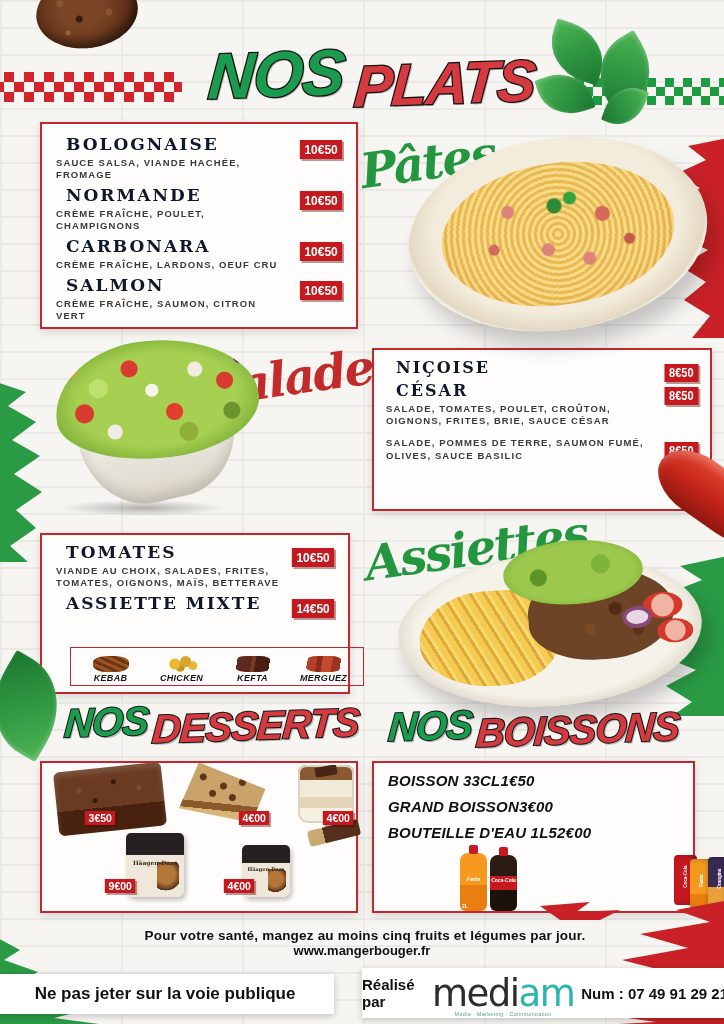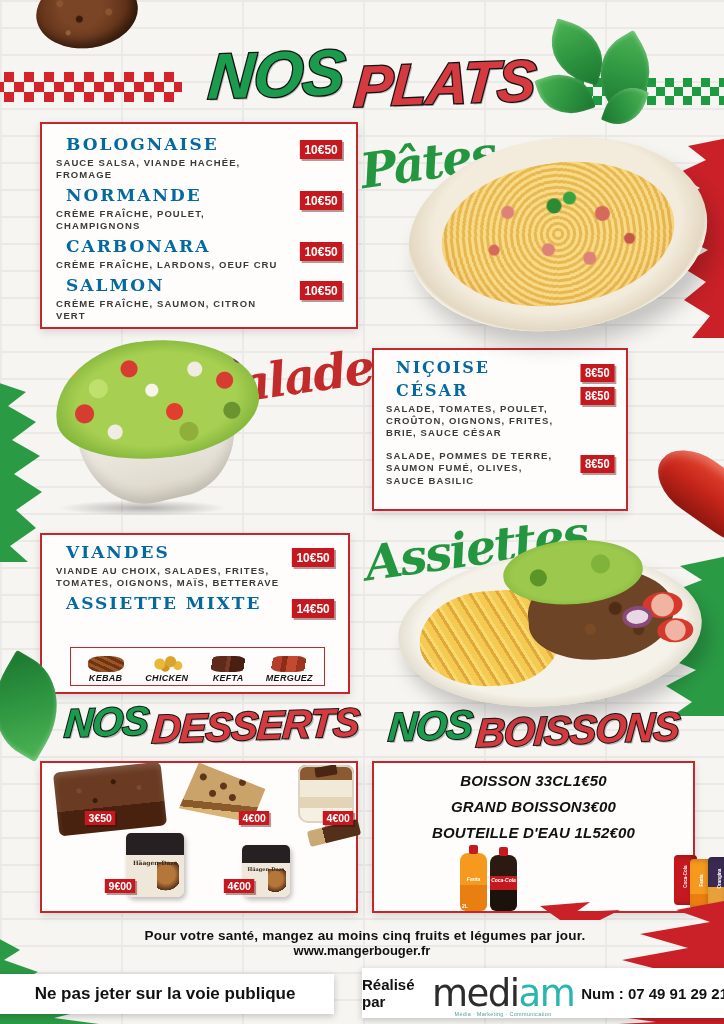--- a/index.html
+++ b/index.html
@@ -61,35 +61,35 @@
   .script-title { position:absolute; font-family:"DejaVu Serif", serif; font-style:italic; font-weight:bold;
     transform:rotate(-8deg); letter-spacing:-2px; white-space:nowrap; }
   .script-pates    { left:360px; top:134px; font-size:48px; color:#23963f; }
   .script-salades  { left:206px; top:348px; font-size:48px; color:#c32b2b; }
   .script-assiettes{ left:364px; top:520px; font-size:48px; color:#23963f; }
 
   
   .menu-box { position:absolute; background:#fffdfb; border:2px solid #c1272d;
     box-shadow:0 3px 9px rgba(0,0,0,.13); }
   .box-pates    { left:40px; top:122px; width:318px; height:207px; padding:11px 10px 6px 14px; }
-  .box-salades  { left:372px; top:348px; width:256px; height:163px; padding:9px 8px 6px 12px; }
+  .box-salades  { left:372px; top:348px; width:340px; height:163px; padding:9px 8px 6px 12px; }
   .box-assiette { left:40px; top:533px; width:310px; height:161px; padding:8px 10px 6px 14px; }
 
   .menu-item { position:relative; margin-bottom:5px; padding-right:58px; }
   .mi-name { font-family:"DejaVu Serif", serif; font-weight:bold; font-size:17px;
-    color:#0369a1; letter-spacing:2px; margin-left:10px; line-height:1.15; }
+    color:#0f172a; letter-spacing:2px; margin-left:10px; line-height:1.15; }
   .mi-desc { font-size:9.5px; font-weight:bold; color:#3a3a3a; letter-spacing:1.1px;
     line-height:1.3; margin-top:2px; }
   .badge { position:absolute; right:2px; top:5px; background:#c6191f; color:#fff;
     font-size:13px; font-weight:bold; padding:2px 5px 2px; white-space:nowrap;
     box-shadow:2px 2px 0 rgba(80,0,0,.4); transform:scaleX(.92); }
   .box-salades .mi-name { font-size:16px; }
   .box-salades .badge { font-size:12px; }
 
-  .meats-box { position:absolute; left:28px; bottom:6px; width:255px; height:39px;
+  .meats-box { position:absolute; left:28px; bottom:6px; width:294px; height:39px;
     border:1.5px solid #c1272d; display:flex; justify-content:space-around;
     align-items:flex-end; padding:2px 4px; }
   .meat { width:58px; text-align:center; }
   .meat-label { font-size:9px; font-weight:bold; font-style:italic; color:#151515; letter-spacing:.3px; }
   .meat-icon { width:36px; height:16px; margin:0 auto 1px; border-radius:40%; }
   .icon-kebab   { background:repeating-linear-gradient(25deg,#9a5527 0 3px,#6f3513 3px 6px); }
   .icon-chicken { background:radial-gradient(circle at 30% 50%, #e8b836 0 5px, transparent 6px),
                   radial-gradient(circle at 60% 35%, #d9a52c 0 5px, transparent 6px),
                   radial-gradient(circle at 80% 60%, #e8b836 0 4px, transparent 5px),
                   radial-gradient(circle at 45% 70%, #c9941f 0 4px, transparent 5px); }
@@ -205,22 +205,22 @@
     box-shadow:2px 3px 5px rgba(0,0,0,.25); }
   .tub::after { content:""; position:absolute; right:8%; bottom:6%; width:38%; height:48%;
     background:radial-gradient(circle at 40% 40%, #b5763a 0 40%, #54301a 70%, transparent 71%); }
   .tub-large { left:84px; top:70px; width:58px; height:64px; }
   .tub-small { left:200px; top:82px; width:48px; height:52px; }
   .tub-brand { position:absolute; left:0; right:0; top:40%; text-align:center;
     font-family:"DejaVu Serif", serif; font-size:6px; font-weight:bold; color:#3a2a1a; z-index:1; }
   .tub-small .tub-brand { font-size:5px; }
 
   
-  .drink-row { display:flex; justify-content:center; align-items:baseline;
-    padding:0 2px; margin-top:9px; }
+  .drink-row { display:flex; justify-content:flex-start; align-items:baseline;
+    padding:0 14px; margin-top:9px; }
   .drink-name, .drink-price { font-size:15px; font-weight:bold; font-style:italic; color:#111; letter-spacing:.2px; }
   .bottle { position:absolute; border-radius:8px 8px 6px 6px; }
   .bottle::before { content:""; position:absolute; left:32%; top:-8px; width:36%; height:9px;
     background:#c6191f; border-radius:2px; }
   .bottle-fanta { left:86px; top:90px; width:27px; height:58px;
     background:linear-gradient(180deg,#f59a1e 0 55%, #e87f10 55%); }
   .bottle-coca { left:116px; top:92px; width:27px; height:56px;
     background:linear-gradient(180deg,#2a1a12 0 38%, #c6191f 38% 62%, #1c120c 62%); }
   .bottle-label { position:absolute; left:0; right:0; top:40%; text-align:center;
     font-size:5px; font-weight:bold; font-style:italic; color:#fff; }
@@ -326,21 +326,21 @@
     <div class="menu-item" style="margin-top:10px;">
       <div class="mi-desc">SALADE, POMMES DE TERRE, SAUMON FUMÉ, OLIVES, SAUCE BASILIC</div>
       <div class="badge">8€50</div>
     </div>
   </div>
 
   <div class="pepper"></div>
 
   <div class="menu-box box-assiette">
     <div class="menu-item">
-      <div class="mi-name">VIANDES</div>
+      <div class="mi-name">TOMATES</div>
       <div class="mi-desc">VIANDE AU CHOIX, SALADES, FRITES, TOMATES, OIGNONS, MAÏS, BETTERAVE</div>
       <div class="badge">10€50</div>
     </div>
     <div class="menu-item">
       <div class="mi-name">ASSIETTE MIXTE</div>
       <div class="badge">14€50</div>
     </div>
     <div class="meats-box">
       <div class="meat">
         <div class="meat-icon icon-kebab"></div>

